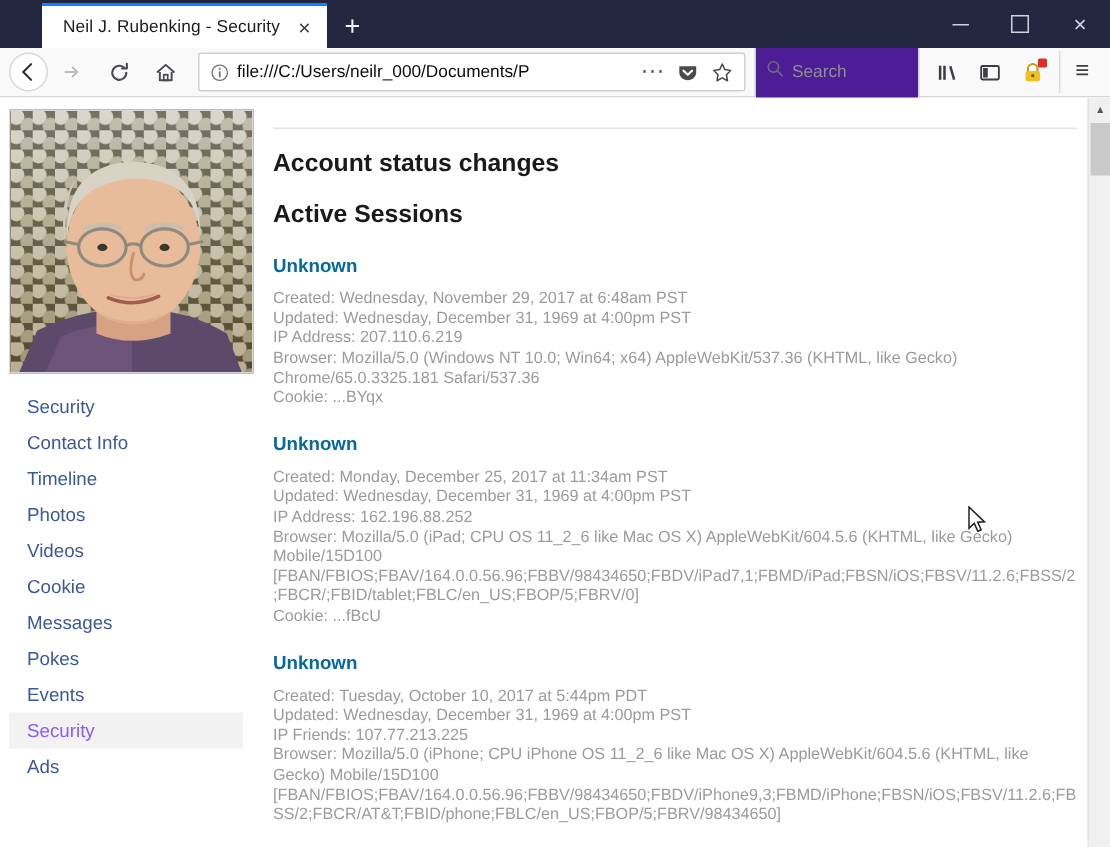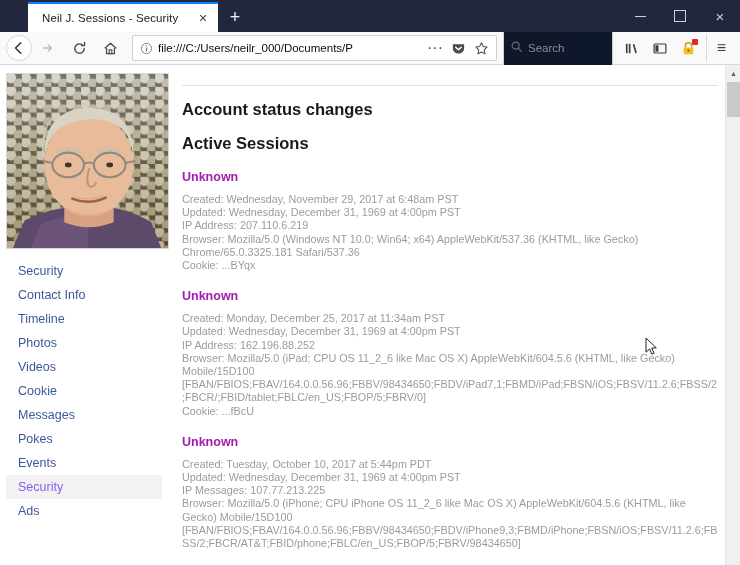--- a/index.html
+++ b/index.html
@@ -149,21 +149,21 @@
   .url-icons { display: flex; align-items: center; gap: 3px; flex: 0 0 auto; }
   .url-ico {
     width: 20px; height: 20px;
     display: flex; align-items: center; justify-content: center;
     color: #4a4a4f;
   }
 
   .searchbar {
     width: 110px;
     height: 42px;
-    background: #0f172a;
+    background: #4c1d95;
     border: 1px solid #cfcfd4;
     border-radius: 2px;
     display: flex;
     align-items: center;
     padding: 0 6px;
     flex: 0 0 110px;
   }
   .search-ph {
     font-size: 11.5px;
     color: #8e8e93;
@@ -256,21 +256,21 @@
     font-weight: bold;
     color: #1a1a1a;
     margin: 14px 0 0 0;
   }
   .h2.second { margin-top: 15px; }
 
   .session { margin-top: 17px; }
   .session-title {
     font-size: 12.5px;
     font-weight: bold;
-    color: #a21caf;
+    color: #0369a1;
     margin: 0 0 9px 0;
   }
   .session-lines {
     font-size: 10.8px;
     line-height: 13.2px;
     color: #9b9b9b;
     word-break: break-word;
   }
   .session-lines div { margin: 0; }
 
@@ -307,21 +307,21 @@
   }
 </style>
 </head>
 <body>
 
 <div class="browser-window">
 
   <div class="titlebar">
     <div class="tabstrip">
       <div class="tab">
-        <span class="tab-title">Neil J. Sessions - Security</span>
+        <span class="tab-title">Neil J. Rubenking - Security</span>
         <span class="tab-close">×</span>
       </div>
       <div class="newtab">+</div>
     </div>
     <div class="wincontrols">
       <div class="wc wc-min"></div>
       <div class="wc wc-max"></div>
       <div class="wc wc-close">×</div>
     </div>
   </div>
@@ -516,21 +516,21 @@
             <div>Browser: Mozilla/5.0 (iPad; CPU OS 11_2_6 like Mac OS X) AppleWebKit/604.5.6 (KHTML, like Gecko) Mobile/15D100 [FBAN/FBIOS;FBAV/164.0.0.56.96;FBBV/98434650;FBDV/iPad7,1;FBMD/iPad;FBSN/iOS;FBSV/11.2.6;FBSS/2;FBCR/;FBID/tablet;FBLC/en_US;FBOP/5;FBRV/0]</div>
             <div>Cookie: ...fBcU</div>
           </div>
         </div>
 
         <div class="session">
           <div class="session-title">Unknown</div>
           <div class="session-lines">
             <div>Created: Tuesday, October 10, 2017 at 5:44pm PDT</div>
             <div>Updated: Wednesday, December 31, 1969 at 4:00pm PST</div>
-            <div>IP Messages: 107.77.213.225</div>
+            <div>IP Friends: 107.77.213.225</div>
             <div>Browser: Mozilla/5.0 (iPhone; CPU iPhone OS 11_2_6 like Mac OS X) AppleWebKit/604.5.6 (KHTML, like Gecko) Mobile/15D100 [FBAN/FBIOS;FBAV/164.0.0.56.96;FBBV/98434650;FBDV/iPhone9,3;FBMD/iPhone;FBSN/iOS;FBSV/11.2.6;FBSS/2;FBCR/AT&amp;T;FBID/phone;FBLC/en_US;FBOP/5;FBRV/98434650]</div>
 
           </div>
         </div>
 
       </div>
     </div>
 
     <div class="scrollbar">
       <div class="sb-arrow">▲</div>

